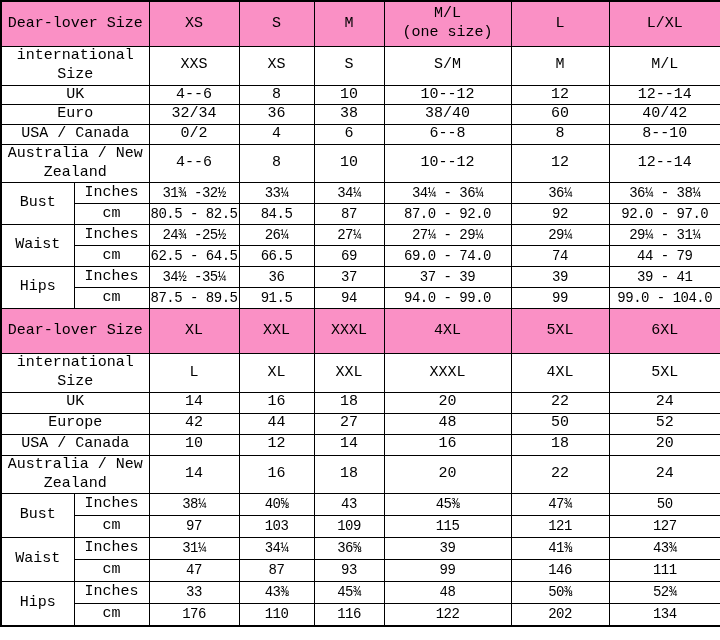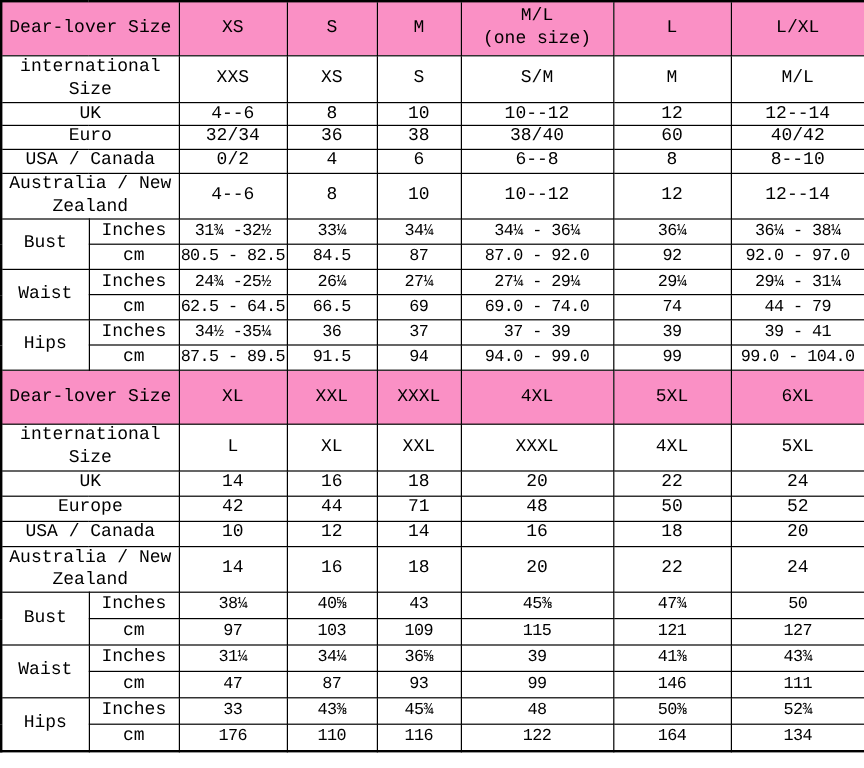--- a/index.html
+++ b/index.html
@@ -178,21 +178,21 @@
         <td>16</td>
         <td>18</td>
         <td>20</td>
         <td>22</td>
         <td>24</td>
       </tr>
       <tr class="s2 kind-plain">
         <td colspan="2">Europe</td>
         <td>42</td>
         <td>44</td>
-        <td>71</td>
+        <td>27</td>
         <td>48</td>
         <td>50</td>
         <td>52</td>
       </tr>
       <tr class="s2 kind-plain">
         <td colspan="2">USA / Canada</td>
         <td>10</td>
         <td>12</td>
         <td>14</td>
         <td>16</td>
@@ -256,17 +256,17 @@
         <td class="val-tight">48</td>
         <td class="val-tight">50⅜</td>
         <td class="val-tight">52¾</td>
       </tr>
       <tr class="s2 kind-measure-bottom">
         <td>cm</td>
         <td class="val-tight">176</td>
         <td class="val-tight">110</td>
         <td class="val-tight">116</td>
         <td class="val-tight">122</td>
-        <td class="val-tight">164</td>
+        <td class="val-tight">202</td>
         <td class="val-tight">134</td>
       </tr>
     </tbody>
 </table>
 
 </body></html>

